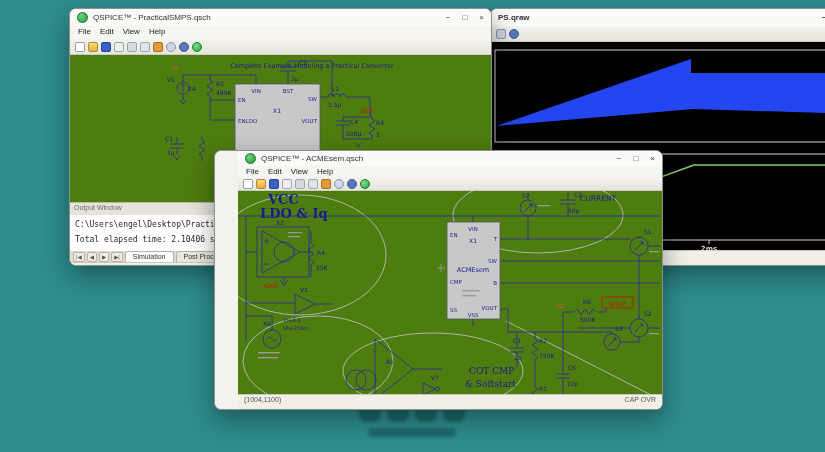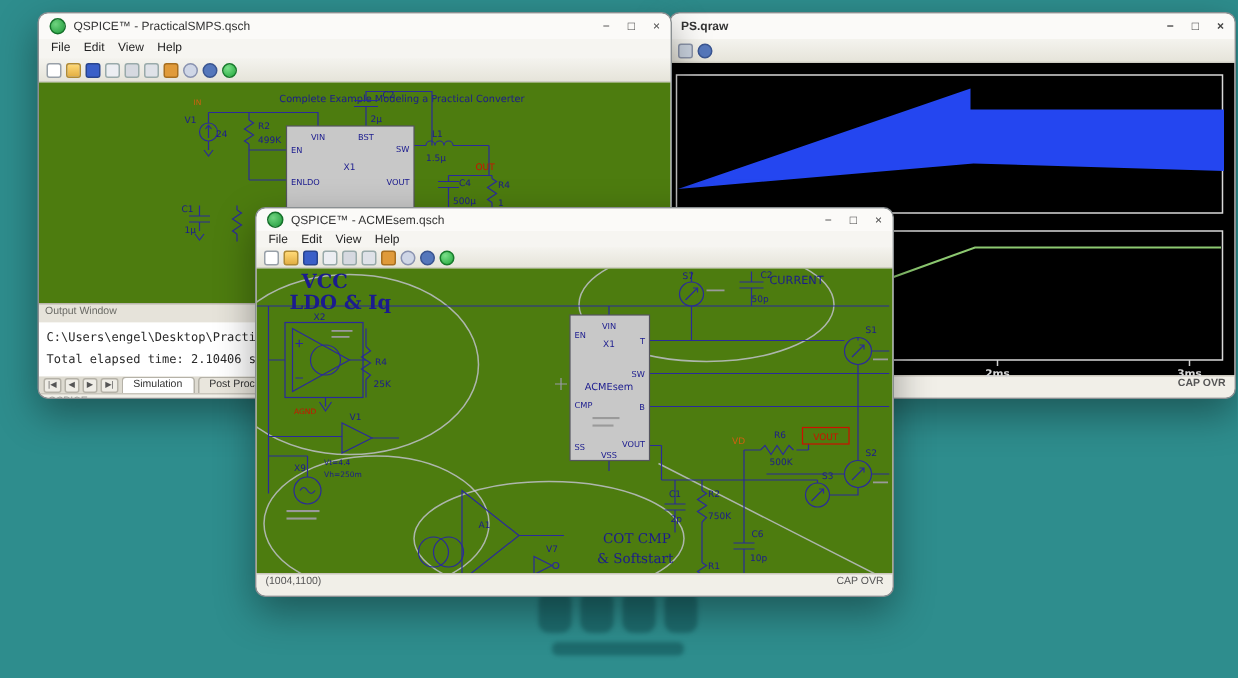--- a/index.html
+++ b/index.html
@@ -1,21 +1,21 @@
 <!DOCTYPE html>
 <html><head>
 <meta charset="utf-8">
 <style>
   html,body{margin:0;padding:0;width:825px;height:452px;overflow:hidden;
     font-family:"Liberation Sans",sans-serif;}
   body{background:#2e8d8d;position:relative;}
 
   .window{position:absolute;background:#f4f2ec;border:1px solid #8a8f92;
     border-radius:7px;box-shadow:0 10px 26px rgba(0,0,0,.38);overflow:hidden;
-    display:flex;flex-direction:column;}
+    display:flex;flex-direction:column;margin-left:44px;}
   .titlebar{display:flex;align-items:center;gap:5px;padding:0 7px;background:#fbfaf8;
     font-size:8px;color:#333;flex:0 0 auto;}
   .win-controls{margin-left:auto;display:flex;gap:12px;color:#444;font-size:8px;line-height:1;}
   .win-controls span{cursor:default;}
   .app-icon{width:9px;height:9px;border-radius:50%;background:radial-gradient(circle at 35% 35%,#6fd37f,#1e9a3a);
     border:1px solid #15702a;flex:0 0 auto;}
   .menubar{display:flex;gap:9px;padding:1px 8px;font-size:8px;color:#222;background:#f6f5f1;flex:0 0 auto;}
   .toolbar{display:flex;align-items:center;gap:3px;padding:1px 5px;background:linear-gradient(#f4f3ee,#e6e4da);
     border-bottom:1px solid #cfcdc3;flex:0 0 auto;}
   .ti{width:10px;height:10px;border-radius:2px;flex:0 0 auto;box-sizing:border-box;}
@@ -216,21 +216,21 @@
     <span class="navbtn">▶|</span>
     <span class="tab active">Simulation</span>
     <span class="tab">Post Process</span>
   </div>
   <div class="statusbar" style="height:10px;">
     <span>QSPICE</span>
     <span></span>
   </div>
 </div>
 
-<div class="window" style="left:170px;top:138px;width:424px;height:258px;z-index:3;">
+<div class="window" style="left:170px;top:150px;width:424px;height:258px;z-index:3;padding-left:23px;">
   <div class="titlebar" style="height:15px;">
     <span class="app-icon"></span>
     <span>QSPICE™ - ACMEsem.qsch</span>
     <div class="win-controls">
       <span>−</span>
       <span>□</span>
       <span>×</span>
     </div>
   </div>
   <div class="menubar" style="height:9px;">

